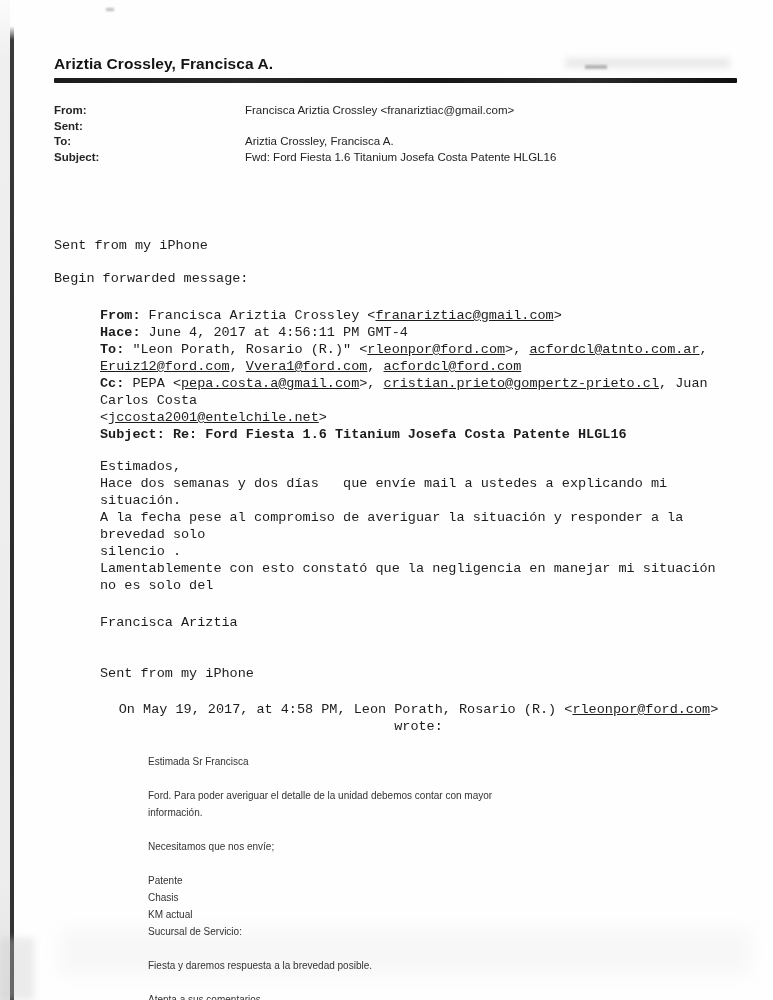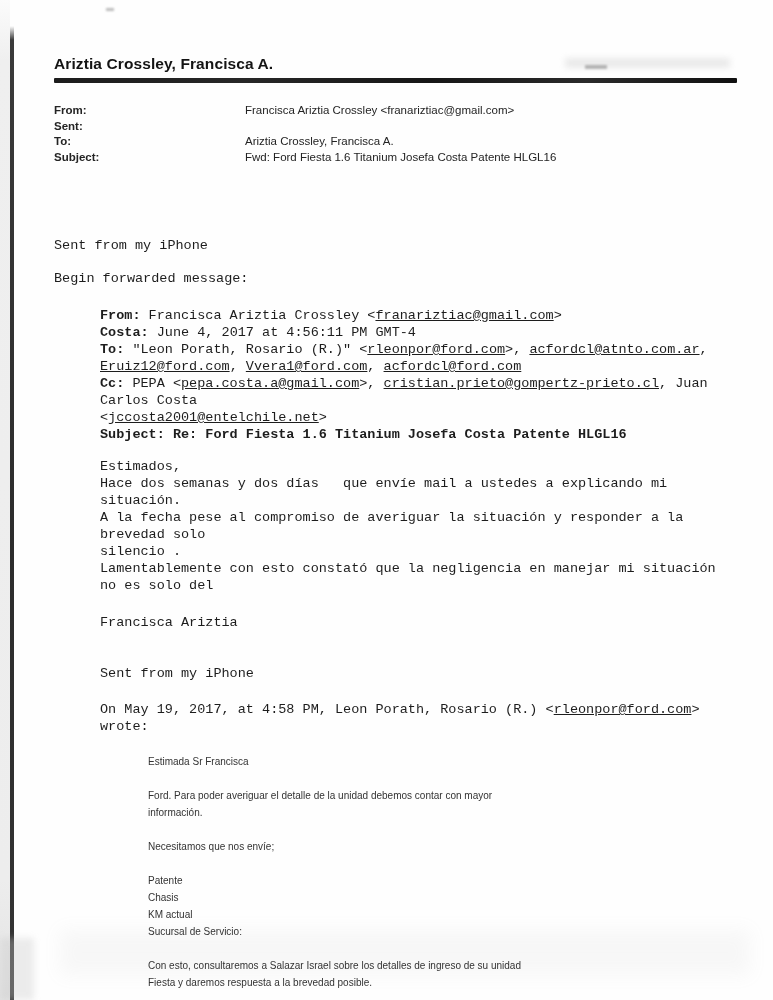--- a/index.html
+++ b/index.html
@@ -44,21 +44,21 @@
   .sans  { font-size: 10px; line-height: 17px; color: #333333; }
   .lvl1 { margin-left: 46px; }
   .lvl2 { margin-left: 94px; }
   .line { min-height: 17px; white-space: pre-wrap; }
 
   .b { font-weight: bold; }
   .u { text-decoration: underline; }
 
   .mt72 { margin-top: 72px; }
   .mt20 { margin-top: 20px; }
-  .mt19 { margin-top: 19px; }
+  .mt19 { margin-top: 19px; text-align: center; }
   .mt18 { margin-top: 18px; }
   .mt16 { margin-top: 16px; }
   .mt15 { margin-top: 15px; }
   .mt34 { margin-top: 34px; }
 </style>
 </head>
 <body>
 
 <div class="page">
   <div class="edge-strip"></div>
@@ -91,21 +91,21 @@
         <span class="meta-value">Fwd: Ford Fiesta 1.6 Titanium Josefa Costa Patente HLGL16</span>
       </div>
     </div>
 
     <div class="serif mt72">Sent from my iPhone</div>
 
     <div class="serif mt16">Begin forwarded message:</div>
 
     <div class="serif lvl1 mt20">
         <div class="line"><span class="b">From: </span><span>Francisca Ariztia Crossley &lt;</span><span class="u">franariztiac@gmail.com</span><span>&gt;</span></div>
-        <div class="line"><span class="b">Costa: </span><span>June 4, 2017 at 4:56:11 PM GMT-4</span></div>
+        <div class="line"><span class="b">Hace: </span><span>June 4, 2017 at 4:56:11 PM GMT-4</span></div>
         <div class="line"><span class="b">To: </span><span>"Leon Porath, Rosario (R.)" &lt;</span><span class="u">rleonpor@ford.com</span><span>&gt;, </span><span class="u">acfordcl@atnto.com.ar</span><span>,</span></div>
         <div class="line"><span class="u">Eruiz12@ford.com</span><span>, </span><span class="u">Vvera1@ford.com</span><span>, </span><span class="u">acfordcl@ford.com</span></div>
         <div class="line"><span class="b">Cc: </span><span>PEPA &lt;</span><span class="u">pepa.costa.a@gmail.com</span><span>&gt;, </span><span class="u">cristian.prieto@gompertz-prieto.cl</span><span>, Juan Carlos Costa</span></div>
         <div class="line"><span>&lt;</span><span class="u">jccosta2001@entelchile.net</span><span>&gt;</span></div>
         <div class="line"><span class="b">Subject: Re: Ford Fiesta 1.6 Titanium Josefa Costa Patente HLGL16</span></div>
       </div>
 
     <div class="serif lvl1 mt15">
         <div class="line">Estimados,</div>
         <div class="line">Hace dos semanas y dos días   que envíe mail a ustedes a explicando mi situación.</div>
@@ -126,21 +126,20 @@
         <div class="line">Ford. Para poder averiguar el detalle de la unidad debemos contar con mayor</div>
         <div class="line">información.</div>
         <div class="line"></div>
         <div class="line">Necesitamos que nos envíe;</div>
         <div class="line"></div>
         <div class="line">Patente</div>
         <div class="line">Chasis</div>
         <div class="line">KM actual</div>
         <div class="line">Sucursal de Servicio:</div>
         <div class="line"></div>
-        <div class="line">Con esto, consultaremos a Salazar Israel sobre los detalles de ingreso de su unidad</div>
         <div class="line">Fiesta y daremos respuesta a la brevedad posible.</div>
         <div class="line"></div>
         <div class="line">Atenta a sus comentarios.</div>
         <div class="line"></div>
         <div class="line">Saludos</div>
       </div>
 
   </div>
 </div>
 

